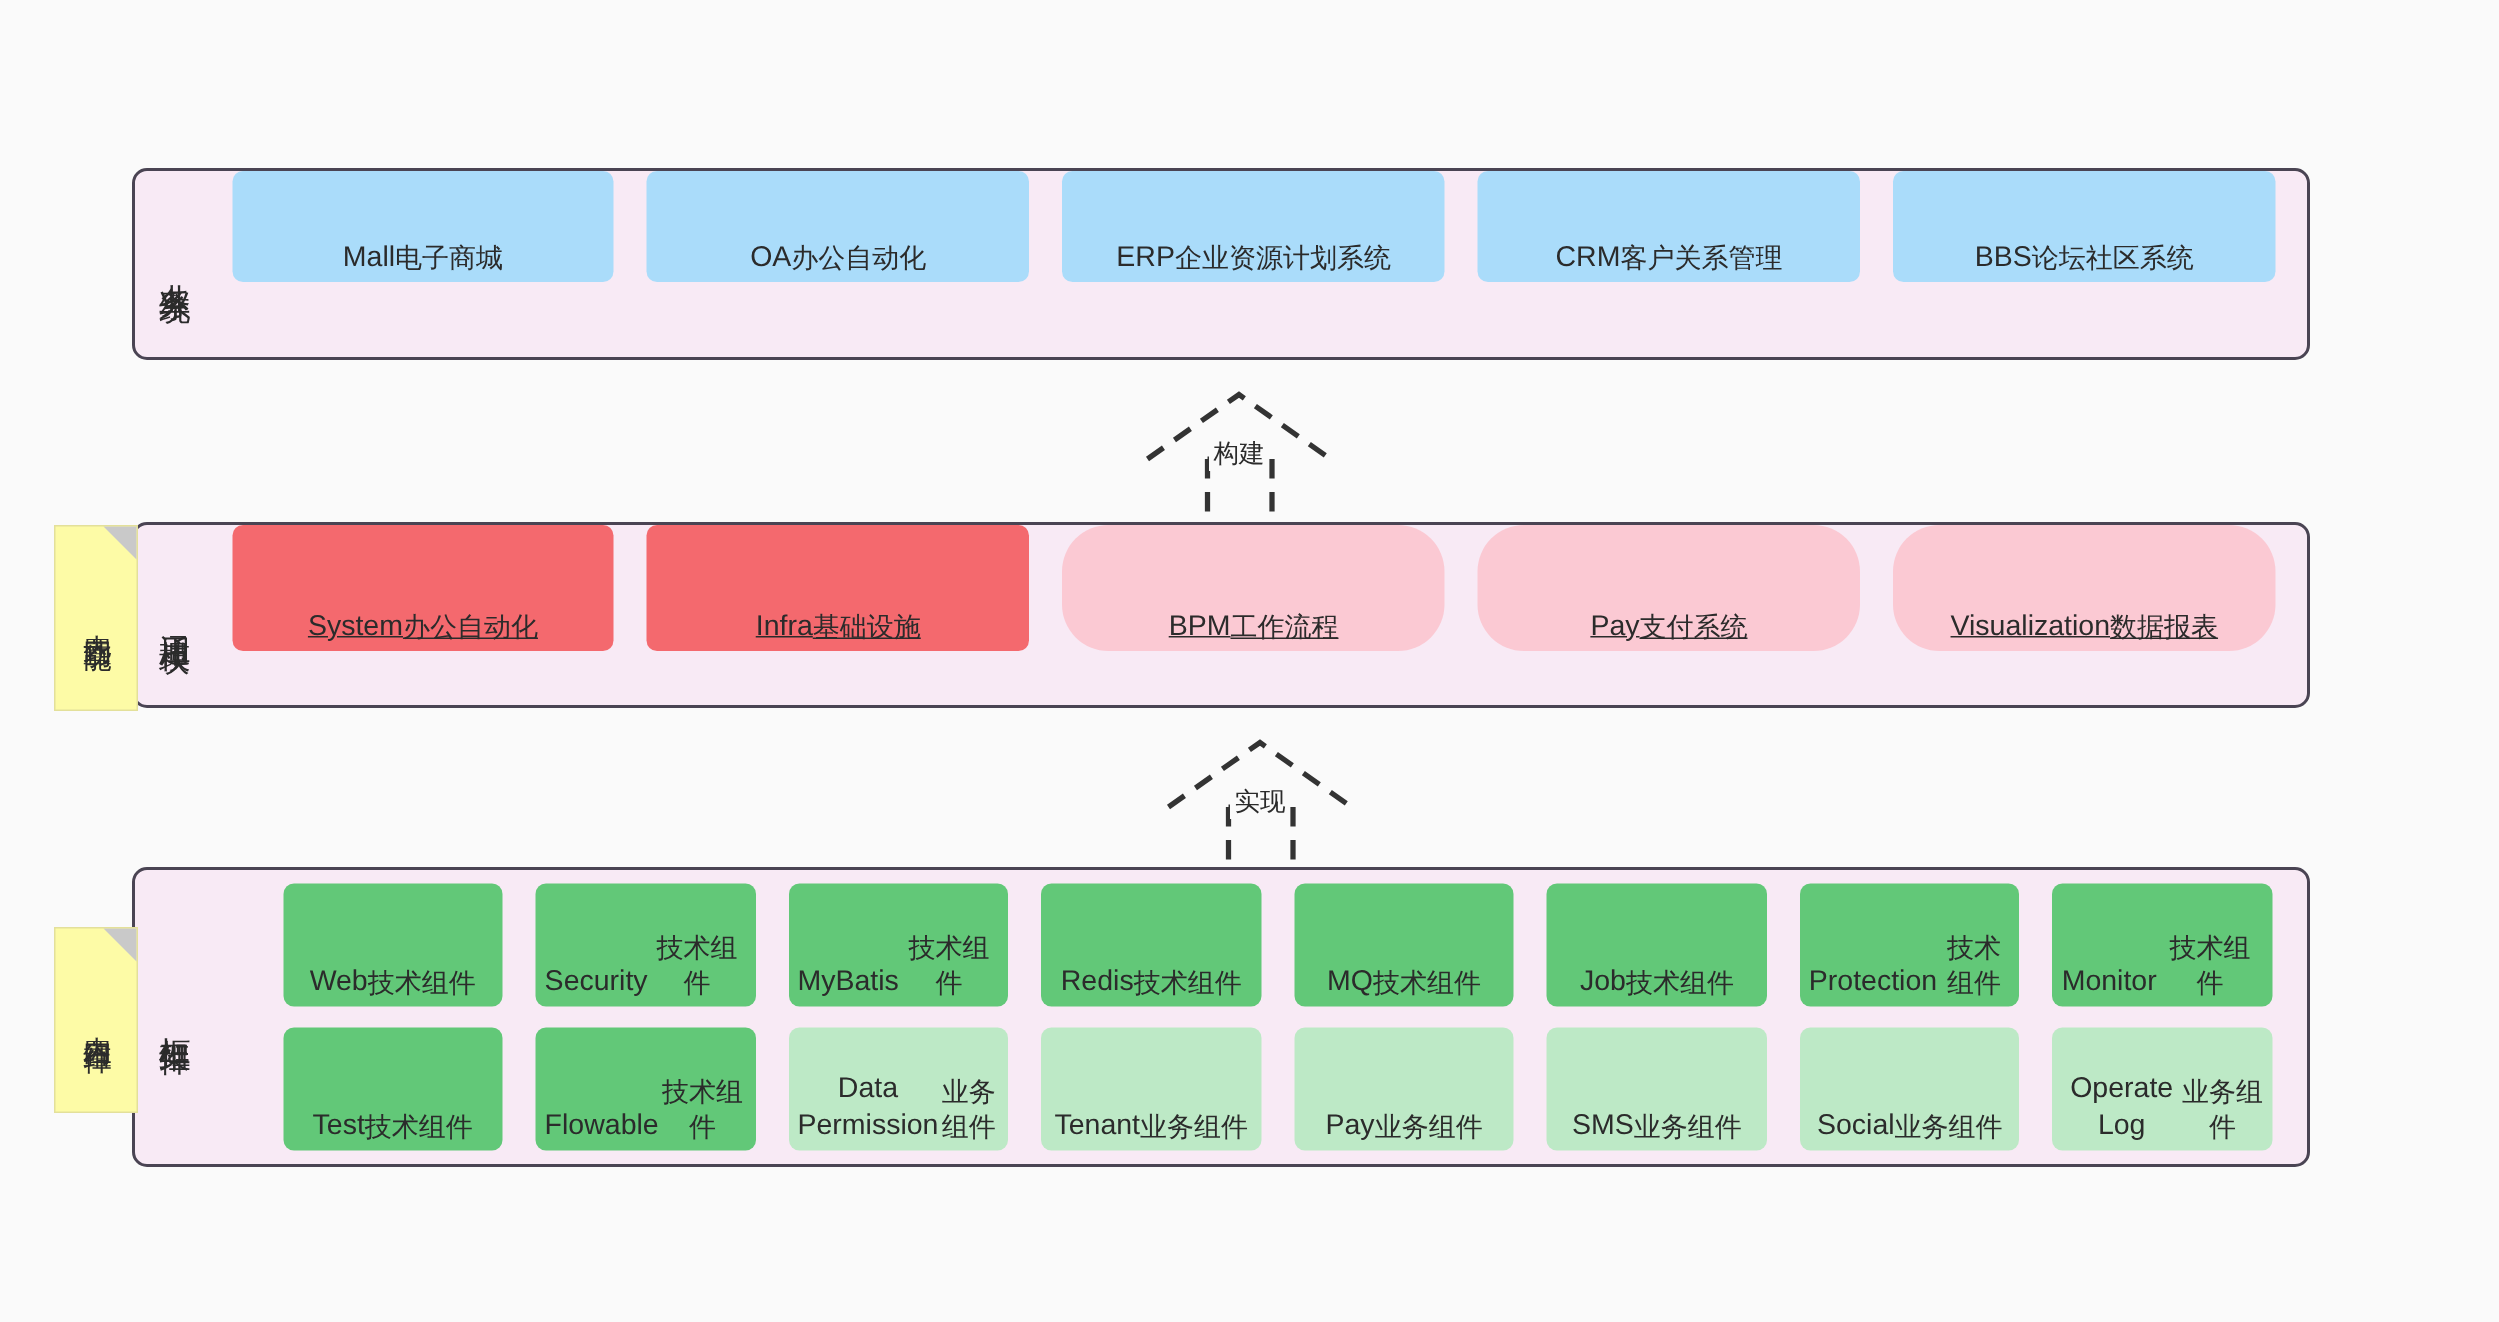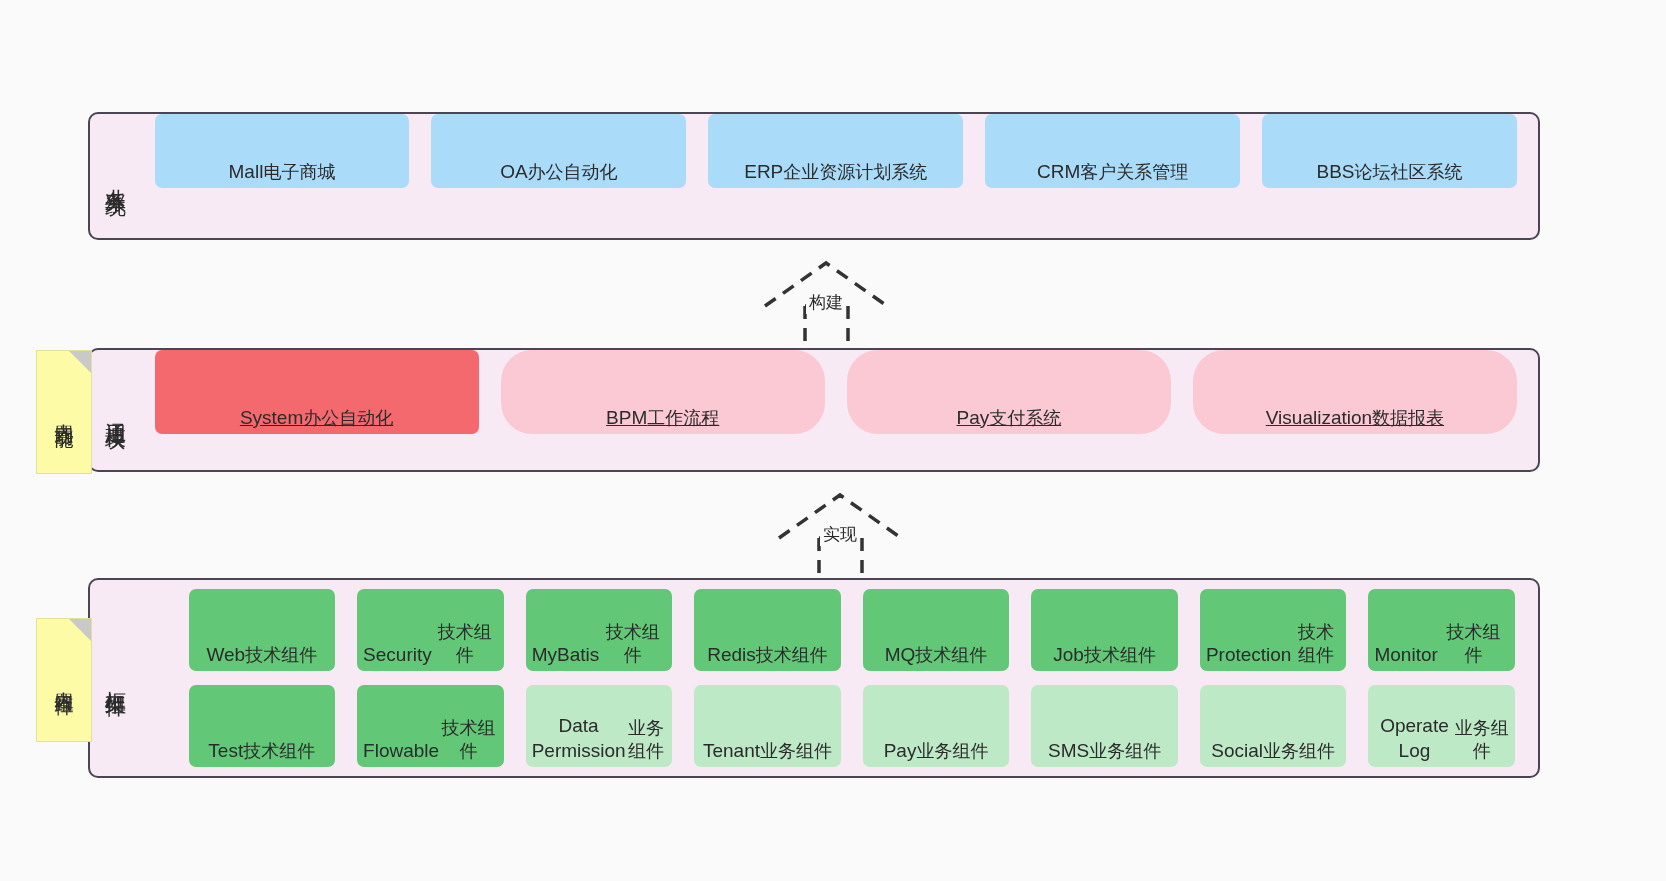--- a/index.html
+++ b/index.html
@@ -177,20 +177,24 @@
     <span class="note-fold"></span>
     <span class="note-text">内置功能</span>
   </div>
   <div class="layer layer2" id="layer-1" style="left:88px; top:348px; width:1452px; height:124px;">
     <div class="layer-title">通用模块</div>
     <div class="boxes">
       <div class="node c-red">
         <span class="t1">System</span>
         <span class="t2">办公自动化</span>
       </div>
+      <div class="node c-red">
+        <span class="t1">Infra</span>
+        <span class="t2">基础设施</span>
+      </div>
       <div class="node c-pink">
         <span class="t1">BPM</span>
         <span class="t2">工作流程</span>
       </div>
       <div class="node c-pink">
         <span class="t1">Pay</span>
         <span class="t2">支付系统</span>
       </div>
       <div class="node c-pink">
         <span class="t1">Visualization</span>

